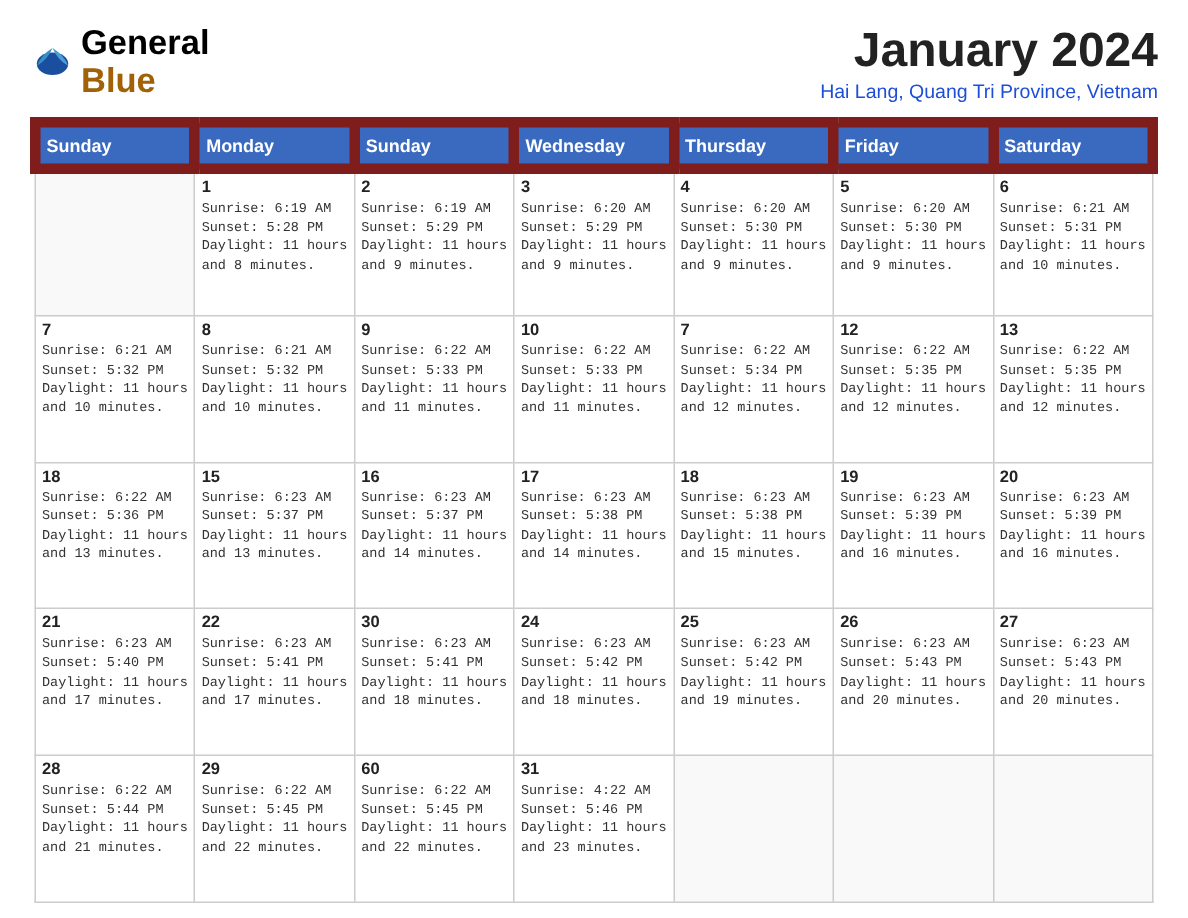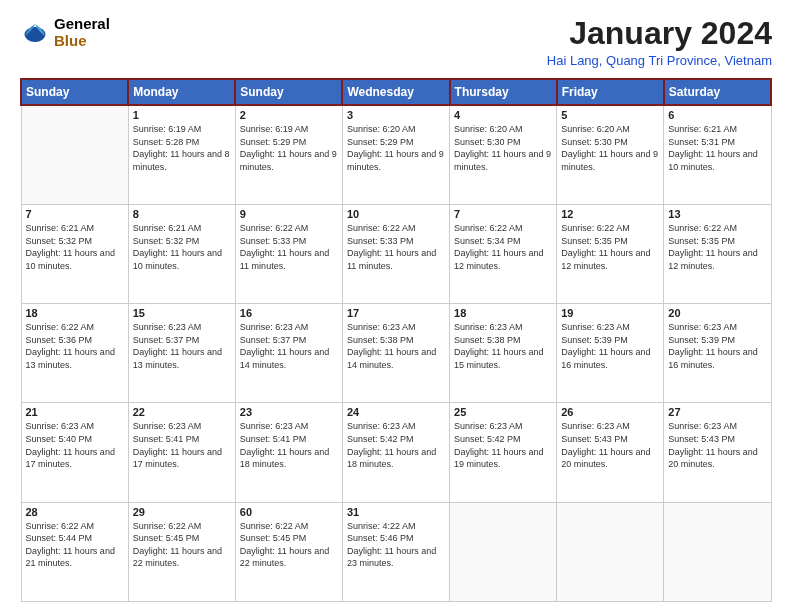--- a/index.html
+++ b/index.html
@@ -22,21 +22,21 @@
       align-items: flex-start;
       justify-content: space-between;
       margin-bottom: 10px;
     }
     .logo {
       display: flex;
       align-items: center;
       gap: 4px;
     }
     .logo-text {
-      font-size: 15px;
+      font-size: 23px;
       font-weight: bold;
       line-height: 1.1;
       color: #000;
     }
     .logo-text span {
       display: block;
     }
     .logo-icon {
       width: 30px;
       height: 30px;
@@ -61,21 +61,21 @@
       border-collapse: collapse;
       flex: 1;
     }
     .calendar th {
       background-color: #3a6abf;
       color: #fff;
       font-size: 12px;
       font-weight: bold;
       padding: 5px 4px;
       text-align: left;
-      border: 2px solid #7f1d1d;
+      border: 7px solid #7f1d1d;
       margin-left: 36px;
     }
     .calendar td {
       border: 1px solid #ccc;
       vertical-align: top;
       padding: 3px 4px;
       font-size: 9.5px;
       color: #222;
       width: calc(100% / 7);
       background: #fff;
@@ -87,20 +87,21 @@
     .day-num {
       font-size: 11px;
       font-weight: bold;
       display: block;
       margin-bottom: 2px;
     }
     .day-info {
       font-size: 9px;
       line-height: 1.4;
       color: #333;
+      font-family: Liberation Mono, monospace;
     }
   </style>
 </head>
 <body>
 
 <div class="page">
   <div class="header">
     <div class="logo">
       <svg class="logo-icon" viewBox="0 0 40 40" xmlns="http://www.w3.org/2000/svg">
         <ellipse cx="20" cy="22" rx="14" ry="10" fill="#1a4fa0"></ellipse>
@@ -287,21 +288,21 @@
 and 17 minutes.</div>
           </td>
           <td>
             <span class="day-num">22</span>
             <div class="day-info">Sunrise: 6:23 AM
 Sunset: 5:41 PM
 Daylight: 11 hours
 and 17 minutes.</div>
           </td>
           <td>
-            <span class="day-num">23</span>
+            <span class="day-num">30</span>
             <div class="day-info">Sunrise: 6:23 AM
 Sunset: 5:41 PM
 Daylight: 11 hours
 and 18 minutes.</div>
           </td>
           <td>
             <span class="day-num">24</span>
             <div class="day-info">Sunrise: 6:23 AM
 Sunset: 5:42 PM
 Daylight: 11 hours

